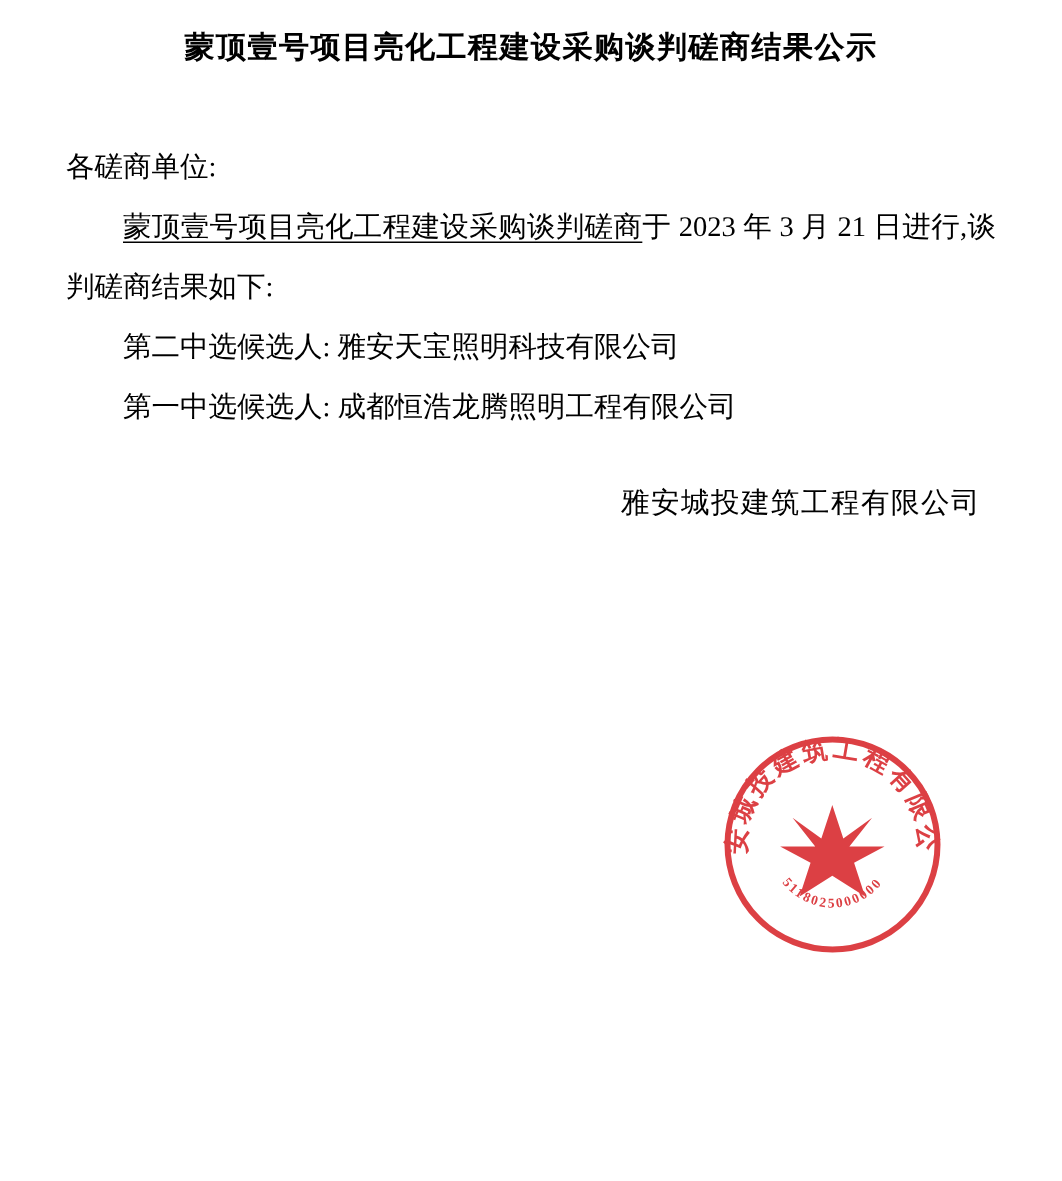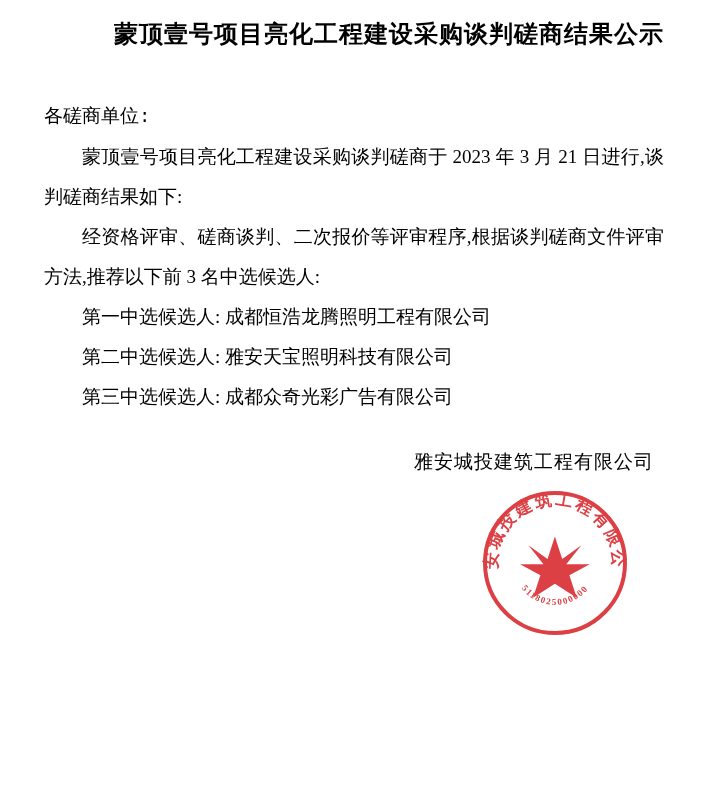--- a/index.html
+++ b/index.html
@@ -16,46 +16,46 @@
     overflow: hidden;
   }
   .page {
     position: relative;
     width: 708px;
     height: 787px;
     box-sizing: border-box;
     padding: 0 44px;
   }
   .doc-title {
-    text-align: right;
-    font-size: 24px;
+    text-align: center;
+    font-size: 20px;
     font-weight: bold;
     letter-spacing: 1px;
     margin-top: 18px;
     margin-bottom: 0;
     line-height: 1.4;
     white-space: nowrap;
   }
   .body-block {
     margin-top: 46px;
     font-size: 19px;
     line-height: 2.1;
   }
   .p {
     margin: 0;
     text-align: justify;
   }
   .indent-1 {
     text-indent: 0;
-    font-family: Liberation Mono, monospace;
   }
   .indent-2 {
     text-indent: 38px;
   }
   .underline {
+    text-decoration: underline;
     text-underline-offset: 4px;
   }
   .candidate {
     text-indent: 38px;
   }
   .sign-block {
     margin-top: 26px;
     font-size: 19px;
     line-height: 2.0;
     text-align: right;
@@ -95,27 +95,25 @@
 <div class="page">
 
   <h1 class="doc-title">蒙顶壹号项目亮化工程建设采购谈判磋商结果公示</h1>
 
   <div class="body-block">
 
     <p class="p indent-1">各磋商单位:</p>
 
     <p class="p indent-2"><span class="underline">蒙顶壹号项目亮化工程建设采购谈判磋商</span><span>于 2023 年 3 月 21 日进行,谈判磋商结果如下:</span></p>
 
-    <p class="p indent-2">经资格评审、磋商谈判、二次报价等评审程序,根据谈判磋商文件评审方法,推荐以下前 3 名中选候选人:</p>
+
+    <p class="p candidate"><span>第二中选候选人:</span>&nbsp;<span>雅安天宝照明科技有限公司</span></p>
 
     <p class="p candidate"><span>第一中选候选人:</span>&nbsp;<span>成都恒浩龙腾照明工程有限公司</span></p>
 
-    <p class="p candidate"><span>第二中选候选人:</span>&nbsp;<span>雅安天宝照明科技有限公司</span></p>
-
-    <p class="p candidate"><span>第三中选候选人:</span>&nbsp;<span>成都众奇光彩广告有限公司</span></p>
 
 
   </div>
 
   <div class="sign-block">
     <p class="sign-line">雅安城投建筑工程有限公司</p>
   </div>
 
   <div class="seal">
     <svg width="150" height="150" viewBox="0 0 150 150" xmlns="http://www.w3.org/2000/svg">

